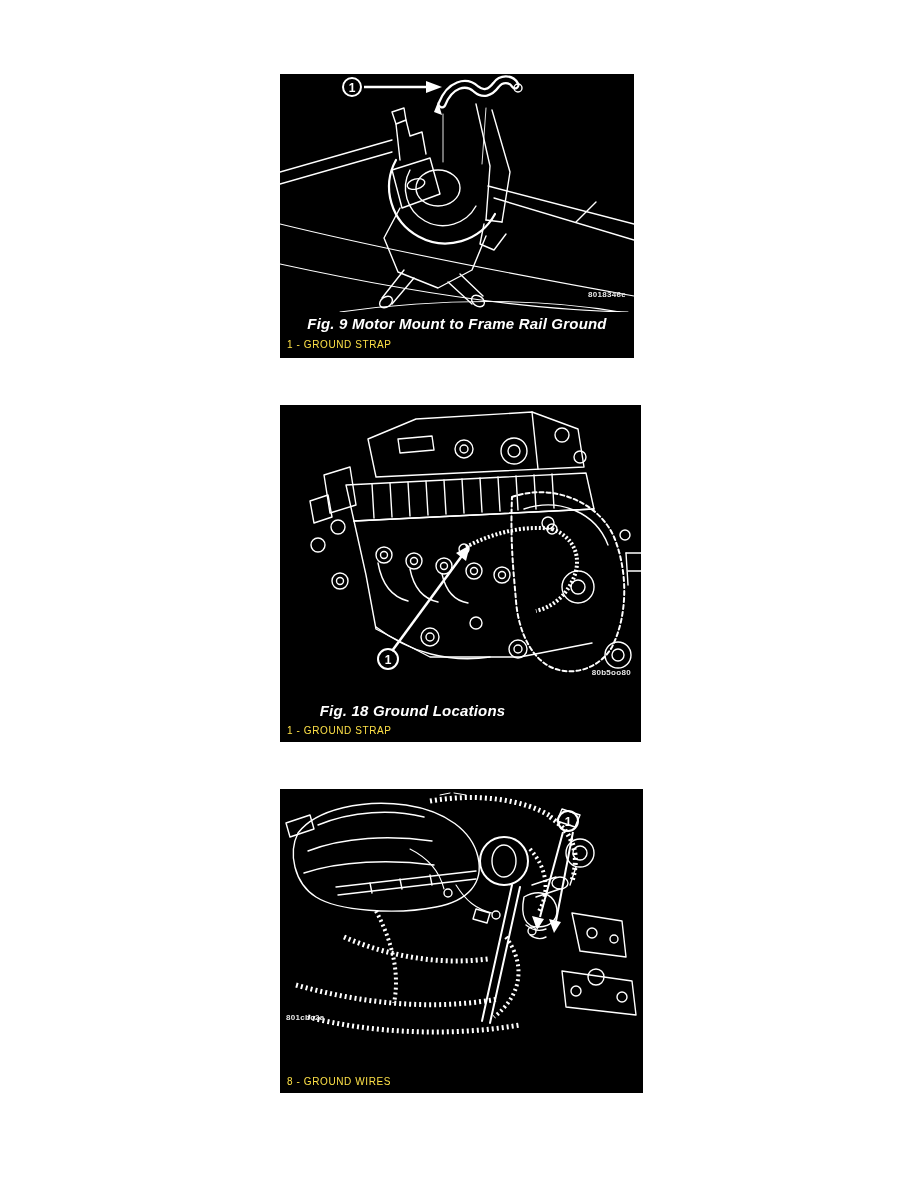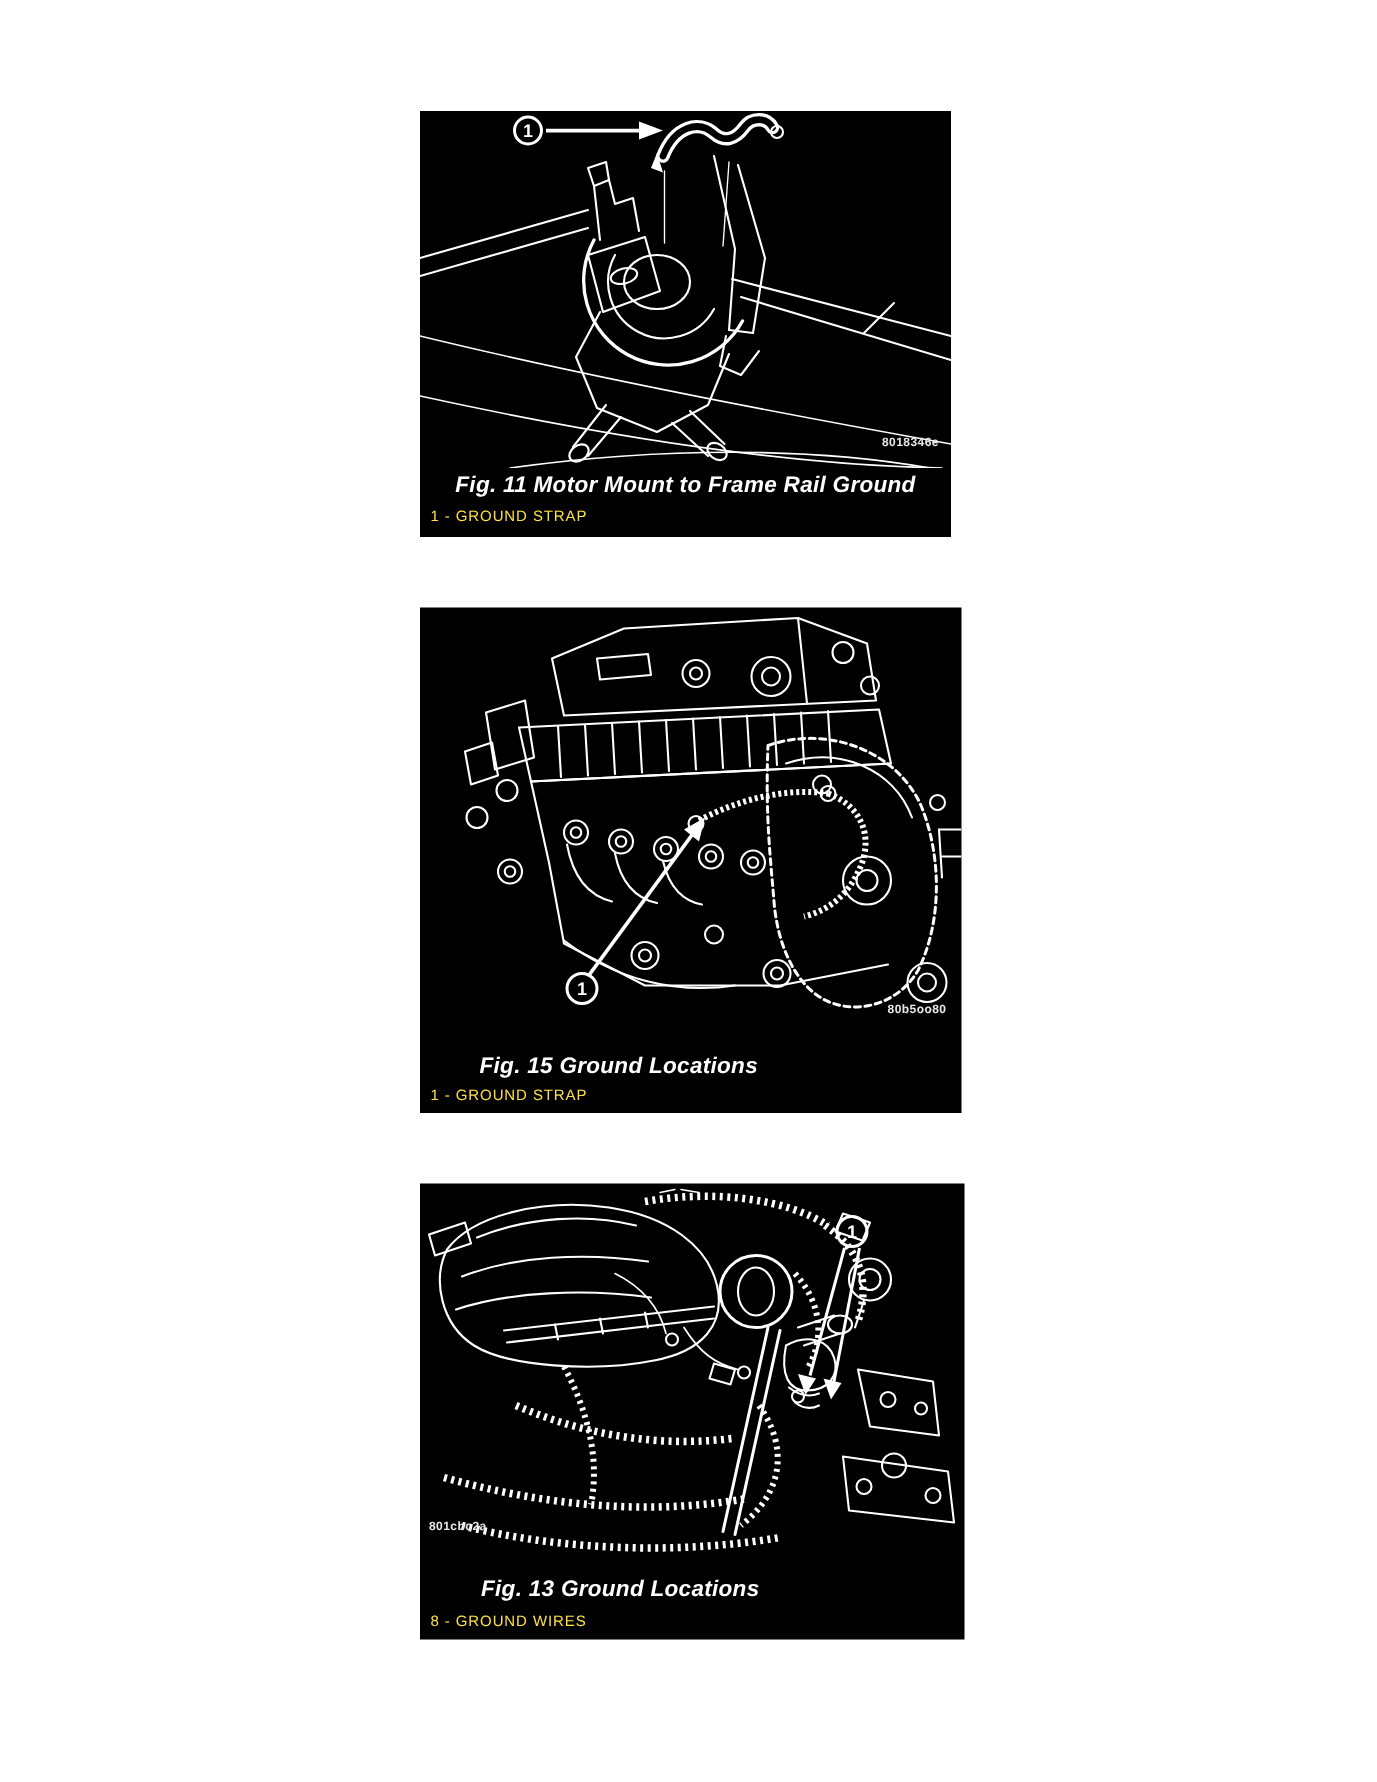--- a/index.html
+++ b/index.html
@@ -97,21 +97,21 @@
       </g>
 
       <g>
         <circle cx="72" cy="13" r="9" stroke="#ffffff" stroke-width="2" fill="none"></circle>
         <text class="callout-num" x="72" y="17.5">1</text>
         <line x1="84" y1="13" x2="146" y2="13" stroke="#ffffff" stroke-width="2.5"></line>
         <polygon points="146,7 162,13 146,19" fill="#ffffff"></polygon>
       </g>
     </svg>
     <span class="art-code right" style="top:216px; right:8px;">8018346e</span>
-    <figcaption class="caption" style="top:241px;">Fig. 11 Motor Mount to Frame Rail Ground</figcaption>
+    <figcaption class="caption" style="top:241px;">Fig. 9 Motor Mount to Frame Rail Ground</figcaption>
     <div class="legend" style="top:265px;">1 - GROUND STRAP</div>
   </figure>
 
   <figure class="panel" style="left:280px; top:405px; width:361px; height:337px; margin:0;">
     <svg width="361" height="294" viewBox="0 0 361 294">
       <g stroke="#ffffff" fill="none" stroke-width="1.4" stroke-linecap="round" stroke-linejoin="round">
 
         <path d="M88,34 L136,14 L252,7 L298,24 L304,62 L96,72 Z"></path>
         <path d="M252,7 L258,64"></path>
         <path d="M118,34 L152,31 L154,45 L120,48 Z"></path>
@@ -188,21 +188,21 @@
       </g>
 
       <g>
         <line x1="112" y1="246" x2="184" y2="148" stroke="#ffffff" stroke-width="2.5"></line>
         <polygon points="190,140 186,156 176,148" fill="#ffffff"></polygon>
         <circle cx="108" cy="254" r="10" stroke="#ffffff" stroke-width="2" fill="none"></circle>
         <text class="callout-num" x="108" y="258.5">1</text>
       </g>
     </svg>
     <span class="art-code right" style="top:263px; right:10px;">80b5oo80</span>
-    <figcaption class="caption shift" style="top:297px;">Fig. 15 Ground Locations</figcaption>
+    <figcaption class="caption shift" style="top:297px;">Fig. 18 Ground Locations</figcaption>
     <div class="legend" style="top:320px;">1 - GROUND STRAP</div>
   </figure>
 
   <figure class="panel" style="left:280px; top:789px; width:363px; height:304px; margin:0;">
     <svg width="363" height="260" viewBox="0 0 363 260">
       <g stroke="#ffffff" fill="none" stroke-width="1.4" stroke-linecap="round" stroke-linejoin="round">
 
         <path d="M18,44 C36,20 84,10 126,16 C166,22 192,42 198,68 C204,94 188,112 156,118 C116,126 58,122 36,108 C14,94 8,64 18,44 Z"></path>
         <path d="M38,36 C72,22 112,20 144,28"></path>
         <path d="M28,62 C64,48 110,46 152,52"></path>
@@ -264,17 +264,16 @@
       <g>
         <line x1="283" y1="43" x2="260" y2="128" stroke="#ffffff" stroke-width="2"></line>
         <polygon points="257,141 252,127 264,130" fill="#ffffff"></polygon>
         <line x1="293" y1="43" x2="276" y2="132" stroke="#ffffff" stroke-width="2"></line>
         <polygon points="274,144 269,130 281,133" fill="#ffffff"></polygon>
         <circle cx="288" cy="32" r="10" stroke="#ffffff" stroke-width="2" fill="none"></circle>
         <text class="callout-num" x="288" y="36.5">1</text>
       </g>
     </svg>
     <span class="art-code" style="top:224px; left:6px;">801cbc2a</span>
-    <figcaption class="caption shift" style="top:262px;">Fig. 13 Ground Locations</figcaption>
     <div class="legend" style="top:287px;">8 - GROUND WIRES</div>
   </figure>
 
 </div>
 
 </body></html>

